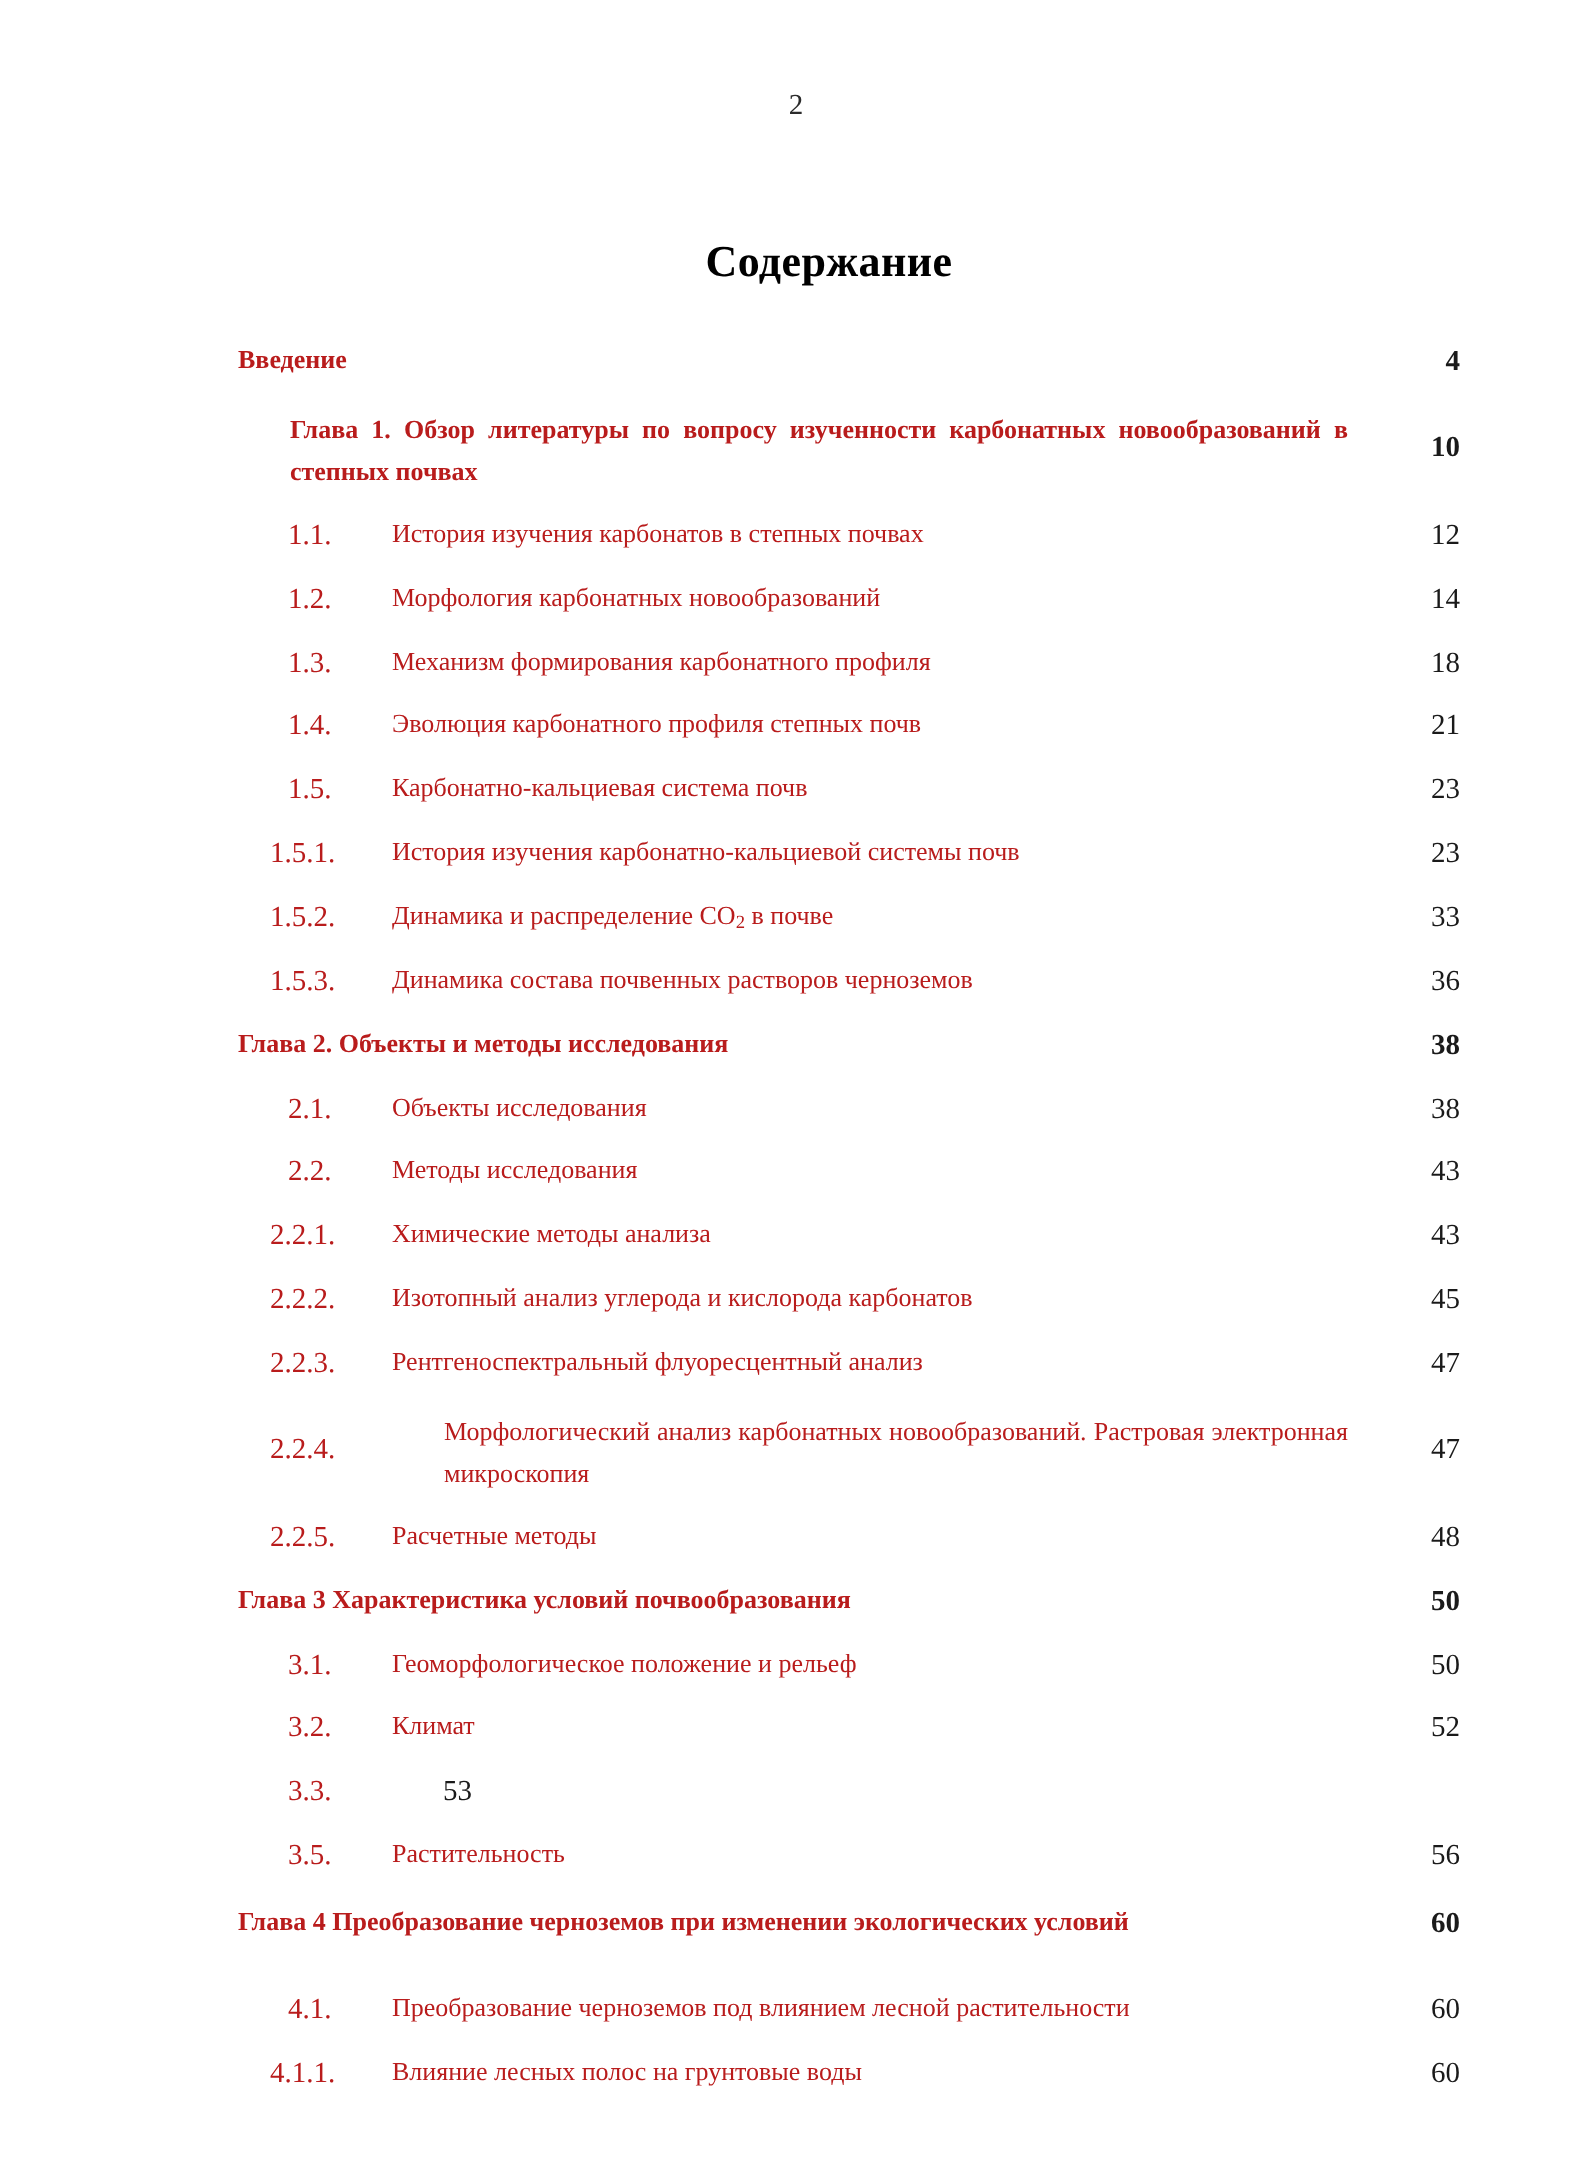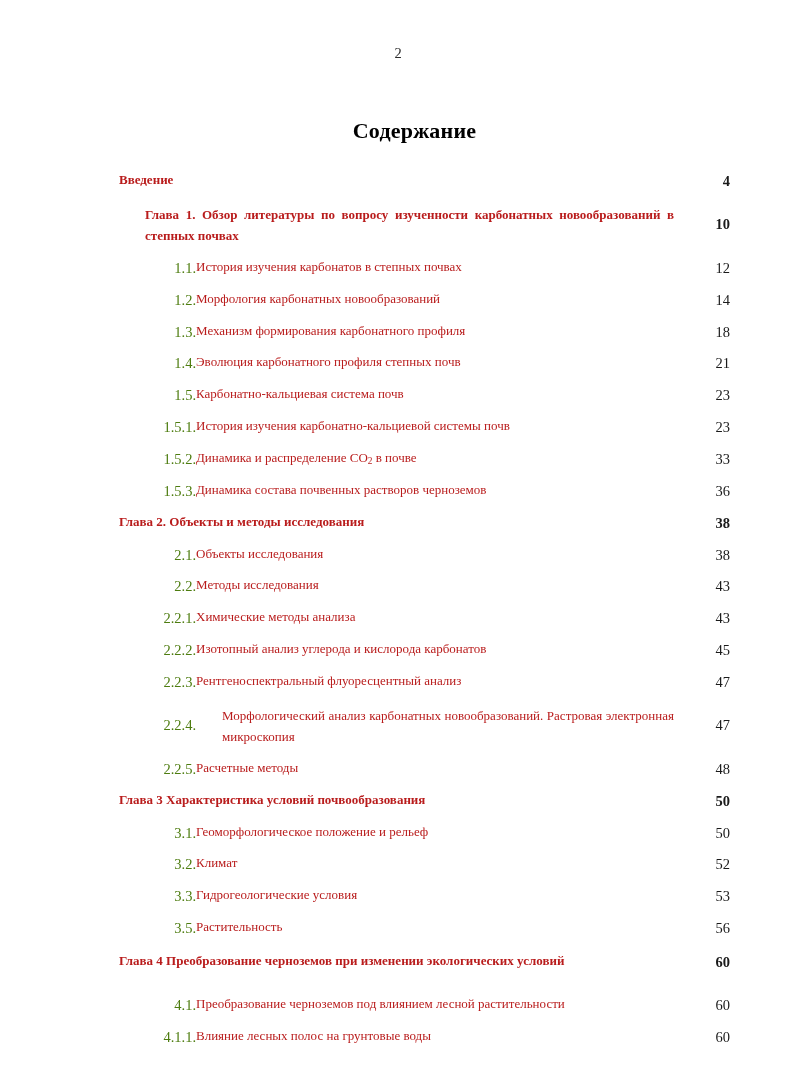--- a/index.html
+++ b/index.html
@@ -59,22 +59,21 @@
     align-items: flex-start;
     width: 100%;
     margin-bottom: 13px;
   }
 
   .num {
     flex: 0 0 auto;
     font-size: 14.5px;
     line-height: 1.30;
     white-space: nowrap;
-    color: #4d7c0f;
-    text-align: right;
+    color: #b91c1c;
   }
 
   .label {
     flex: 1 1 auto;
     font-size: 13px;
     line-height: 1.30;
     color: #b91c1c;
   }
 
   .pageno {
@@ -232,21 +231,20 @@
           <span class="label">Геоморфологическое положение и рельеф</span>
           <span class="pageno">50</span>
         </div>
         <div class="row lvl-1">
           <span class="num">3.2.</span>
           <span class="label">Климат</span>
           <span class="pageno">52</span>
         </div>
         <div class="row lvl-1">
           <span class="num">3.3.</span>
-          <span class="label">Гидрогеологические условия</span>
           <span class="pageno">53</span>
         </div>
         <div class="row lvl-1">
           <span class="num">3.5.</span>
           <span class="label">Растительность</span>
           <span class="pageno">56</span>
         </div>
         <div class="row lvl-chapter gap-before gap-after">
           <span class="label">Глава 4 Преобразование черноземов при изменении экологических условий</span>
           <span class="pageno">60</span>

